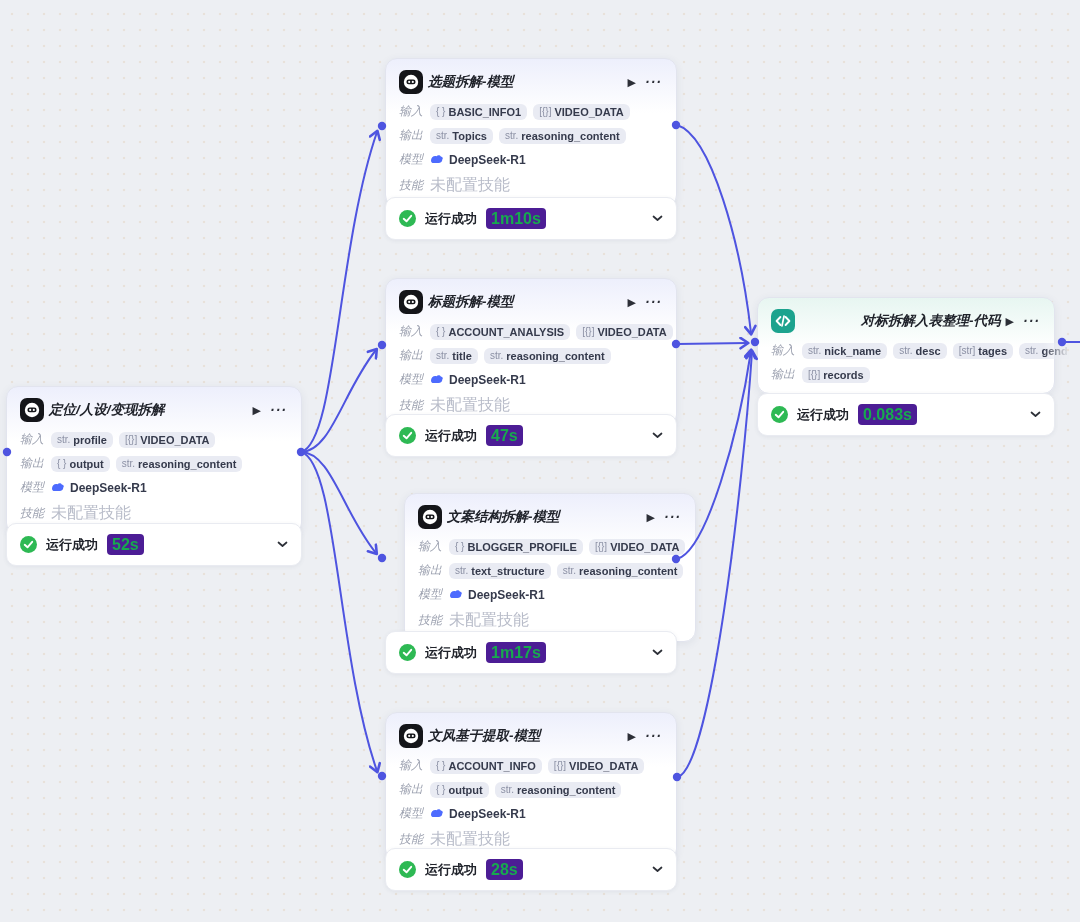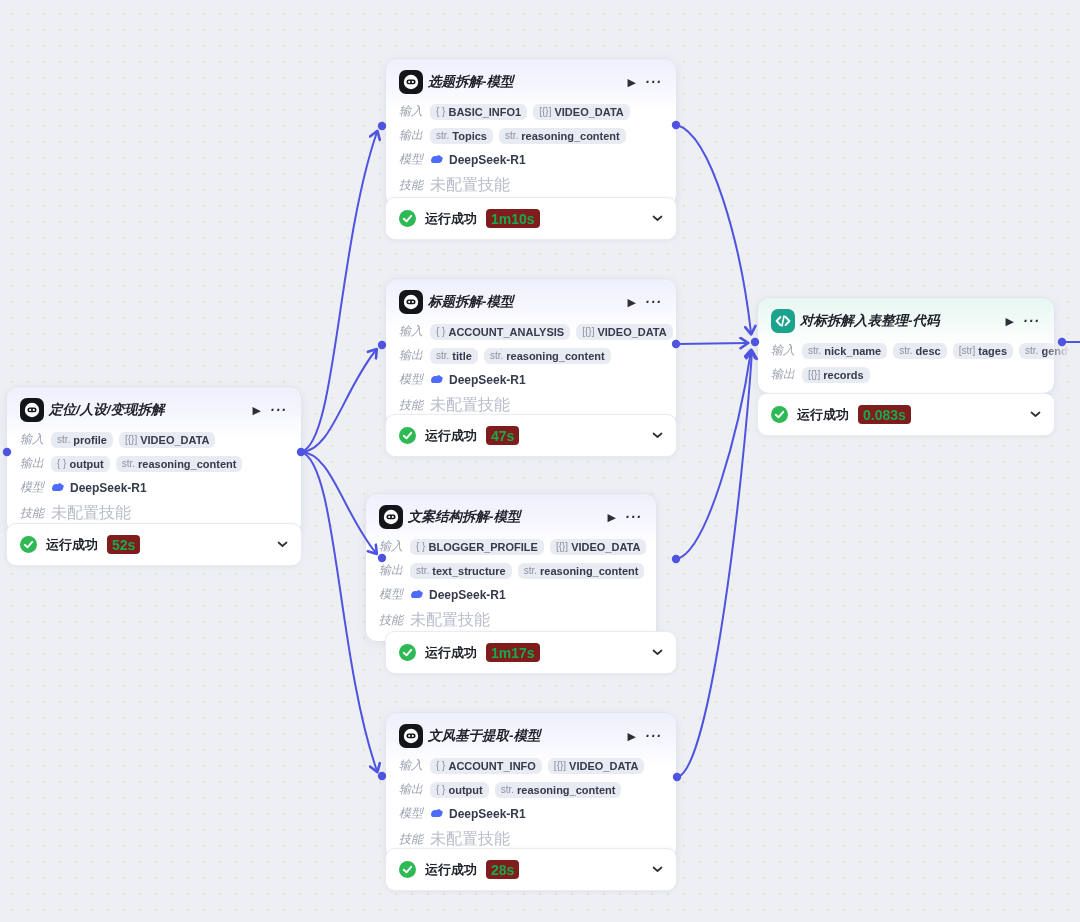--- a/index.html
+++ b/index.html
@@ -9,21 +9,21 @@
     background-color:#edeff3;
     background-image:radial-gradient(circle,#e8e1da 1.4px,transparent 1.6px);
     background-size:16px 16px;background-position:4px 6px;
   }
   .edges{position:absolute;left:0;top:0;z-index:3;pointer-events:none;}
   .node{
     position:absolute;z-index:2;border-radius:12px;
     border:1px solid #e2e4ee;box-shadow:0 2px 8px rgba(55,65,105,.08);
     background:linear-gradient(180deg,#edeffc 0%,#ffffff 54px);
   }
-  .node.code{background:linear-gradient(180deg,#e7f6f1 0%,#ffffff 50px);}
+  .node.code{background:linear-gradient(180deg,#e7f6f1 0%,#ffffff 50px);text-align:right;}
   .node-header{display:flex;align-items:center;gap:5px;padding:11px 14px 7px 13px;font-style:italic;}
   .node-title{font-size:13.5px;font-weight:bold;color:#20232b;flex:1 1 auto;white-space:nowrap;}
   .play-btn{color:#2c2f37;font-size:11px;cursor:pointer;line-height:1;margin-right:4px;}
   .more-btn{color:#2c2f37;font-size:14px;font-weight:bold;letter-spacing:1px;cursor:pointer;line-height:1;}
   .node-body{padding:2px 13px 10px 13px;}
   .node-row{display:flex;align-items:center;gap:7px;margin-bottom:7px;min-height:16px;}
   .node-row:last-child{margin-bottom:0;}
   .row-label{font-size:12px;color:#9ba0af;flex:0 0 auto;font-style:italic;}
   .tags{display:flex;align-items:center;gap:6px;flex-wrap:nowrap;}
   .tag{display:inline-flex;align-items:center;gap:3px;background:#e9ebf3;border-radius:6px;
@@ -36,21 +36,21 @@
   .tag.more-tag{padding:2px 7px;cursor:pointer;}
   .model-text{font-size:12px;font-weight:bold;color:#353a4c;}
   .model-val{display:inline-flex;align-items:center;gap:5px;}
   .skill-text{font-size:16px;color:#b8bcc9;}
   .status-bar{
     position:absolute;z-index:2;background:#fff;border-radius:10px;
     border:1px solid #e9ebf1;box-shadow:0 1px 4px rgba(55,65,105,.07);
     display:flex;align-items:center;gap:9px;padding:4px 13px;cursor:pointer;
   }
   .status-text{font-size:13px;font-weight:bold;color:#20232b;}
-  .time-badge{background:#7f1d1d;color:#17a94e;font-size:14px;font-weight:bold;
+  .time-badge{background:#4c1d95;color:#17a94e;font-size:16px;font-weight:bold;
     border-radius:4px;padding:1.5px 5px;}
   .status-spacer{flex:1 1 auto;}
   .icon{display:inline-flex;align-items:center;justify-content:center;flex:0 0 auto;}
 </style>
 </head>
 <body>
 
 <div class="canvas">
 
   <div class="node llm" style="left:6px;top:386px;width:294px;">
@@ -274,21 +274,21 @@
     <span class="status-text">运行成功</span>
     <span class="time-badge">47s</span>
     <span class="status-spacer"></span>
     <span class="icon">
         <svg width="11" height="7">
           <polyline points="1.5,1.5 5.5,5 9.5,1.5" fill="none" stroke="#2c2f37" stroke-width="1.7" stroke-linecap="round" stroke-linejoin="round"></polyline>
         </svg>
       </span>
   </div>
 
-  <div class="node llm" style="left:365px;top:493px;width:290px;">
+  <div class="node llm" style="left:404px;top:493px;width:290px;">
     <div class="node-header">
       <span class="icon">
         <svg width="24" height="24">
             <rect width="24" height="24" rx="7" fill="#141519"></rect>
             <circle cx="12" cy="12" r="7.2" fill="#fff"></circle>
             <rect x="7.4" y="9.6" width="9.2" height="4.7" rx="2.35" fill="#141519"></rect>
             <circle cx="10.2" cy="11.95" r="1.1" fill="#fff"></circle>
             <circle cx="13.8" cy="11.95" r="1.1" fill="#fff"></circle>
           </svg>
       </span>

